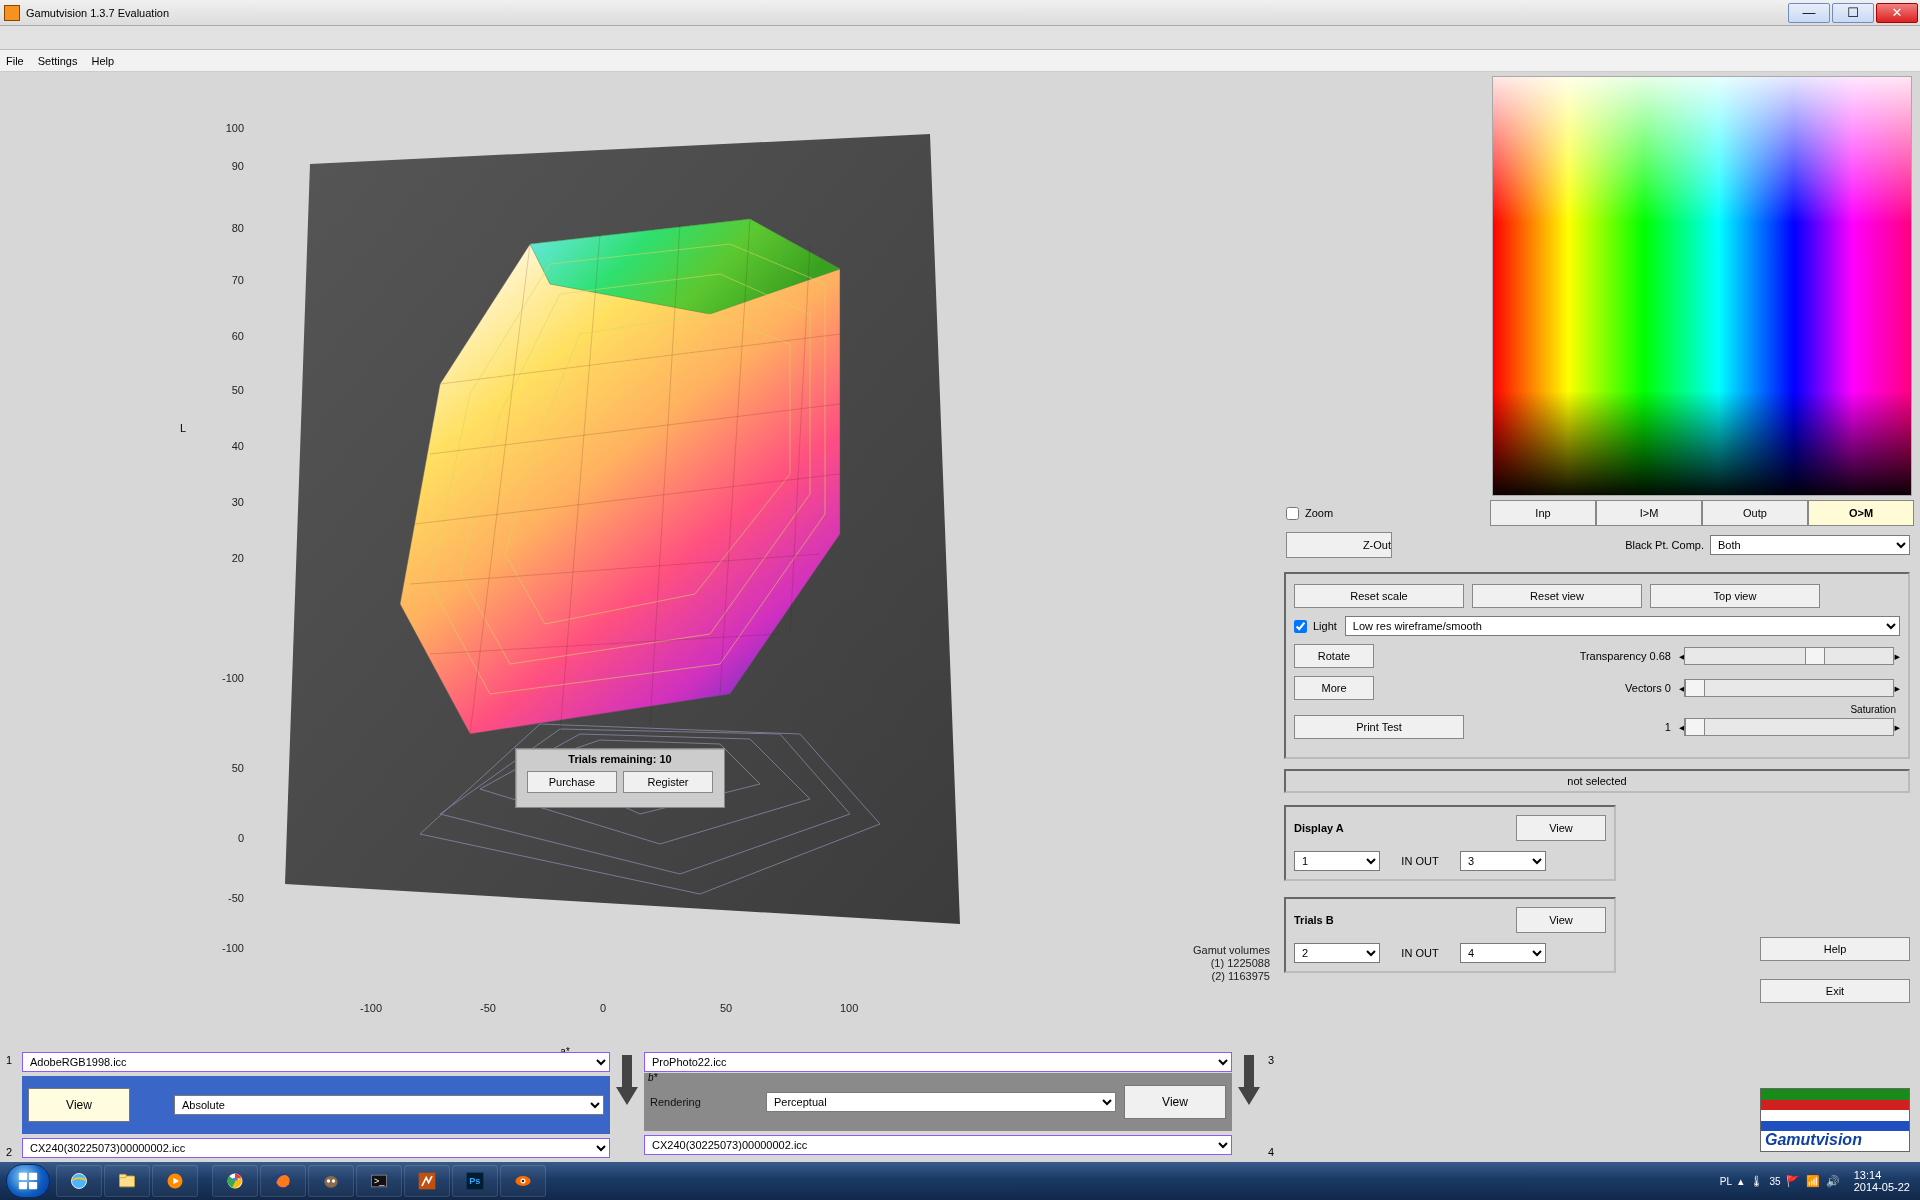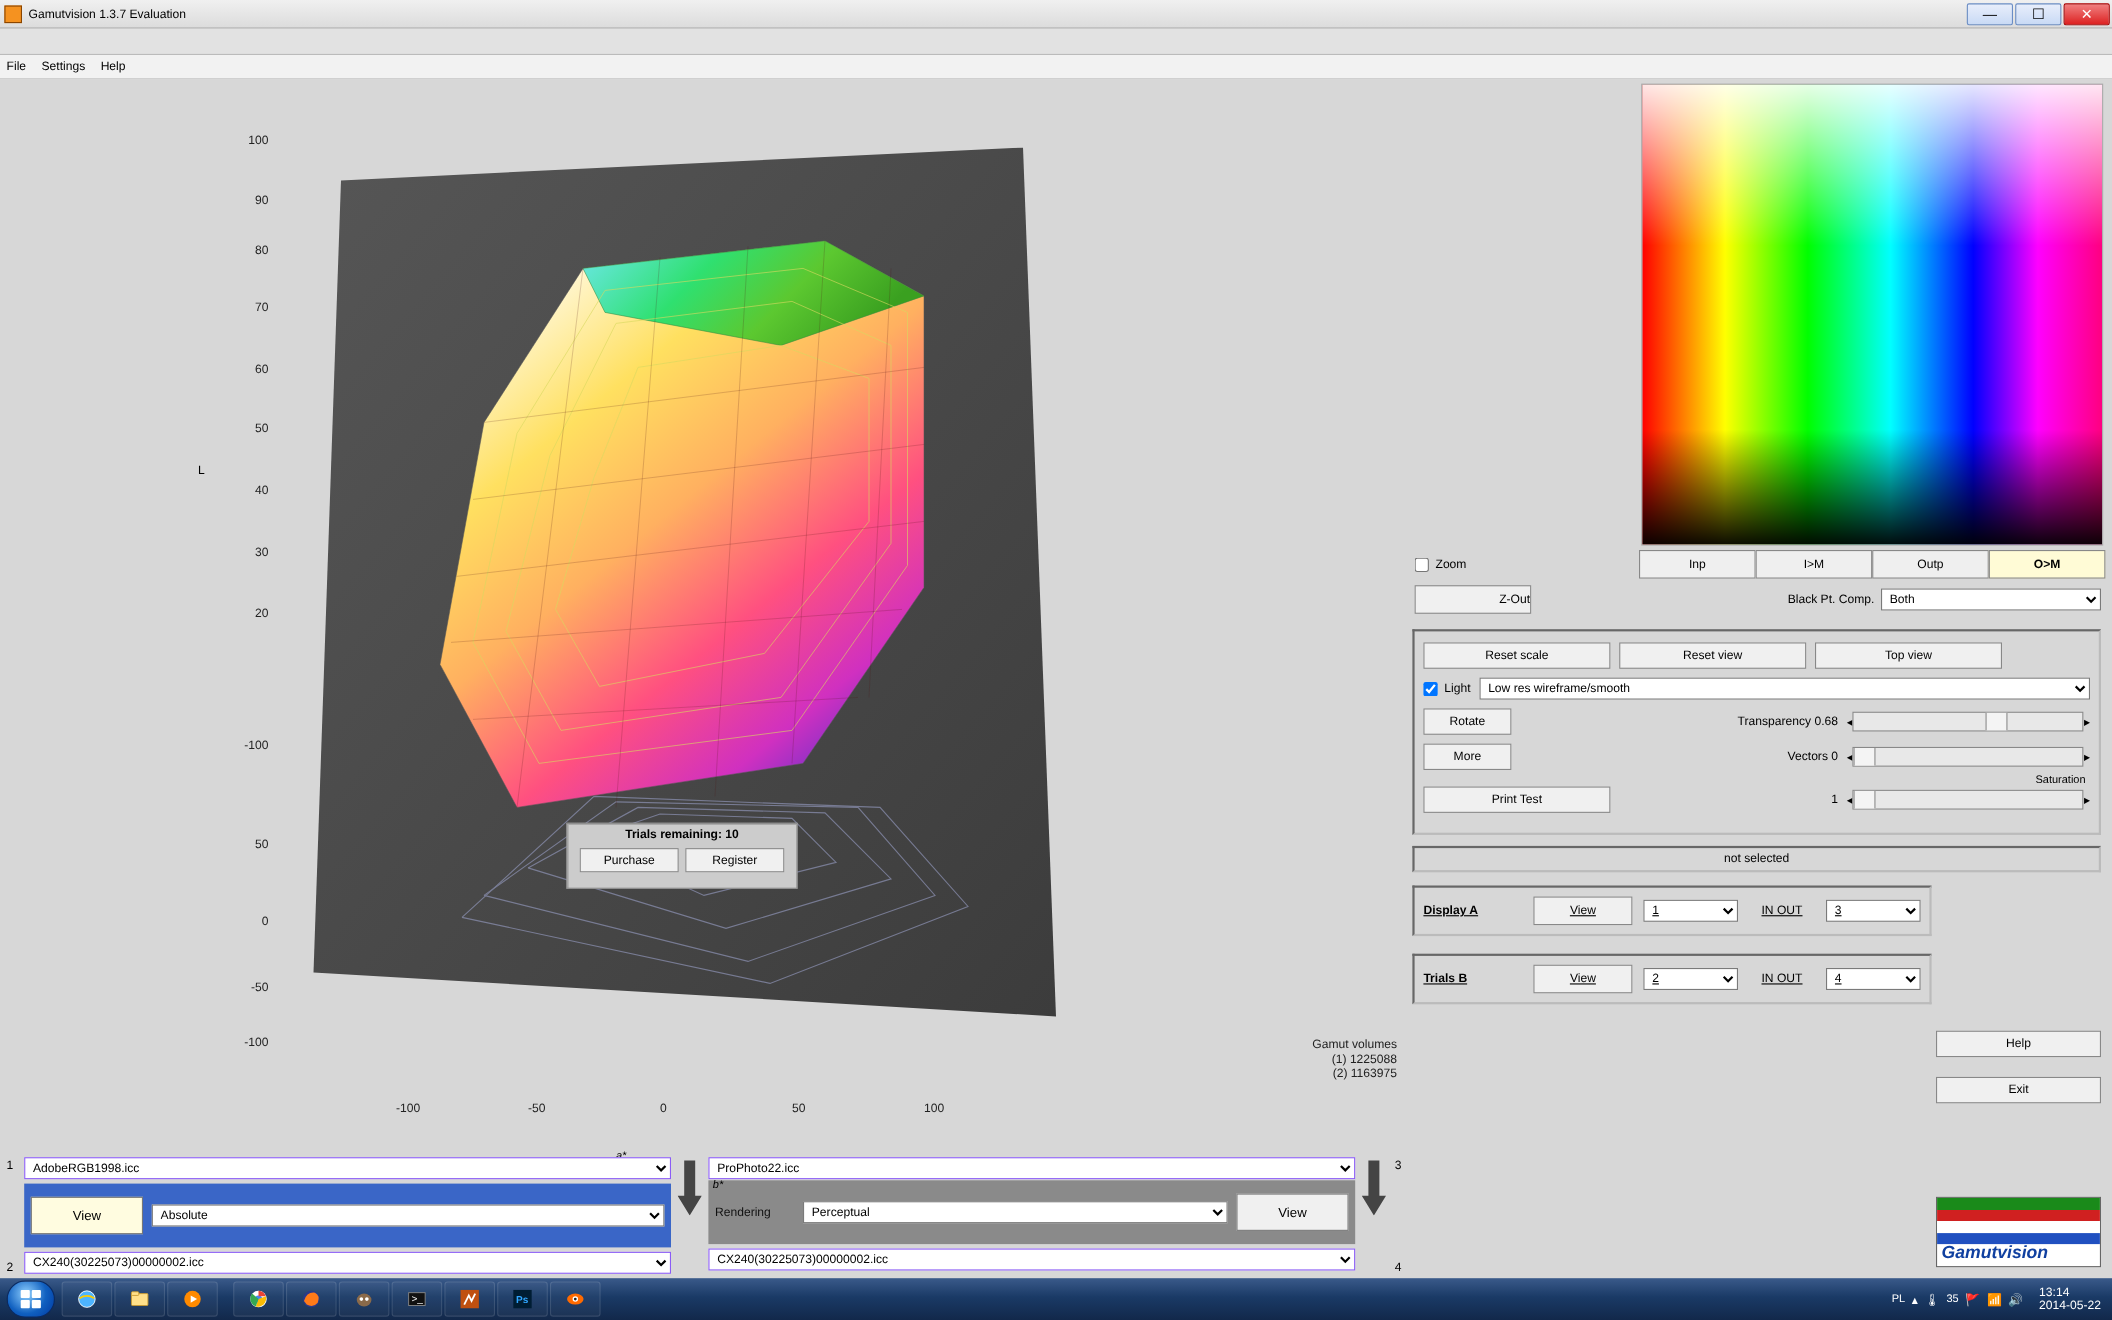--- a/index.html
+++ b/index.html
@@ -43,21 +43,21 @@
 .bhalf { flex:1; padding:2px 4px; position:relative;}
 .numside { width:18px; display:flex; flex-direction:column; justify-content:space-between; align-items:center; padding:4px 0;}
 .arrowdown { width:26px; height:58px; background:#d7d7d7; display:flex; align-items:center; justify-content:center; }
 .arrowdown svg { width:22px; height:52px; }
 .sel { width:100%; height:20px; background:#fff; border:1px solid #8b5cf6; padding:0 3px; font-size:11px;}
 .bluebox { margin-top:4px; height:58px; background:#3a66c7; padding:5px 6px; display:flex; align-items:center; gap:8px;}
 .greybox { margin-top:4px; height:58px; background:#8a8a8a; padding:5px 6px; display:flex; align-items:center; gap:8px;}
 .viewbtn { width:102px; height:34px; background:#fffce0; border:1px solid #777; font-size:12px;}
 .viewbtn.grey { background:#f0f0f0; }
 .rendlbl { width:72px; color:#111; }
-.rendsel { flex:1; height:20px; background:#fff; border:1px solid #7a7a7a; padding:0 3px;}
+.rendsel { flex:1; height:20px; background:#fff; border:1px solid #7a7a7a; padding:0 3px;margin-left:36px;}
 
 
 .colorpick { width:420px; height:420px; margin-left:auto; margin-right:2px; border:1px solid #aaa; 
   background:
     linear-gradient(to bottom, rgba(255,255,255,0.9), rgba(255,255,255,0) 35%, rgba(0,0,0,0) 75%, rgba(0,0,0,0.95)),
     linear-gradient(to right, #ff0000 0%, #ffff00 18%, #00ff00 36%, #00ffff 54%, #0000ff 72%, #ff00ff 86%, #ff0080 100%);
 }
 .zoomrow { display:flex; align-items:center; margin-top:4px; gap:6px;}
 .zoomrow .chk { margin-left:6px;}
 .segbtns { display:flex; margin-left:auto; }
@@ -77,21 +77,21 @@
 .w2 { width:62px;}
 .chkrow { display:flex; align-items:center; gap:6px;}
 .longsel { flex:1; height:20px; background:#fff; border:1px solid #7a7a7a; padding:0 3px;}
 .sliderlbl { font-size:11px; margin-left:auto; width:140px; text-align:right;}
 .slider { width:210px; height:18px; border:1px solid #888; background:#e8e8e8; position:relative;}
 .slider .thumb { position:absolute; top:0; bottom:0; width:20px; background:#f4f4f4; border-left:1px solid #888; border-right:1px solid #888;}
 .sliderwrap { display:flex; align-items:center;}
 .satlbl { text-align:right; width:100%; font-size:10px; margin-top:-4px; padding-right:4px;}
 .nosel { text-align:center; border:2px inset #bbb; margin:10px 4px 0 4px; padding:4px 0;}
 
-.dispPanel { border:2px inset #bbb; margin:12px 4px 16px 4px; padding:8px; display:flex; flex-direction:row; gap:10px;text-decoration:underline;}
+.dispPanel { border:2px inset #bbb; margin:12px 4px 16px 4px; padding:8px; display:flex; flex-direction:column; gap:10px;}
 .disprow { display:flex; align-items:center; gap:10px;}
 .disprow .lbl { font-weight:bold; width:90px;}
 .smallsel { width:86px; height:20px; background:#fff; border:1px solid #7a7a7a; padding:0 3px;}
 .inout { width:60px; text-align:center;}
 .viewbtn2 { width:90px; height:26px; border:1px solid #888; background:#f0f0f0; margin-left:auto;}
 
 .rightsidebtns { position:absolute; right:10px; top:865px; display:flex; flex-direction:column; gap:18px;}
 .rightsidebtns .btn { width:150px;}
 
 .logo { position:absolute; right:10px; bottom:10px; width:150px; height:64px; border:1px solid #666; background:#fff; display:flex; flex-direction:column; }
@@ -129,21 +129,21 @@
   <span>Settings</span>
   <span>Help</span>
 </div>
 
 <div class="main">
 
   <div class="left">
 
     <div class="axisLblL">L</div>
     <div class="axisL" style="top:50px">100</div>
-    <div class="axisL" style="top:104px">90</div>
+    <div class="axisL" style="top:88px">90</div>
     <div class="axisL" style="top:150px">80</div>
     <div class="axisL" style="top:202px">70</div>
     <div class="axisL" style="top:258px">60</div>
     <div class="axisL" style="top:312px">50</div>
     <div class="axisL" style="top:368px">40</div>
     <div class="axisL" style="top:424px">30</div>
     <div class="axisL" style="top:480px">20</div>
     <div class="axisL" style="top:600px">-100</div>
     <div class="axisL" style="top:690px">50</div>
     <div class="axisL" style="top:760px">0</div>

